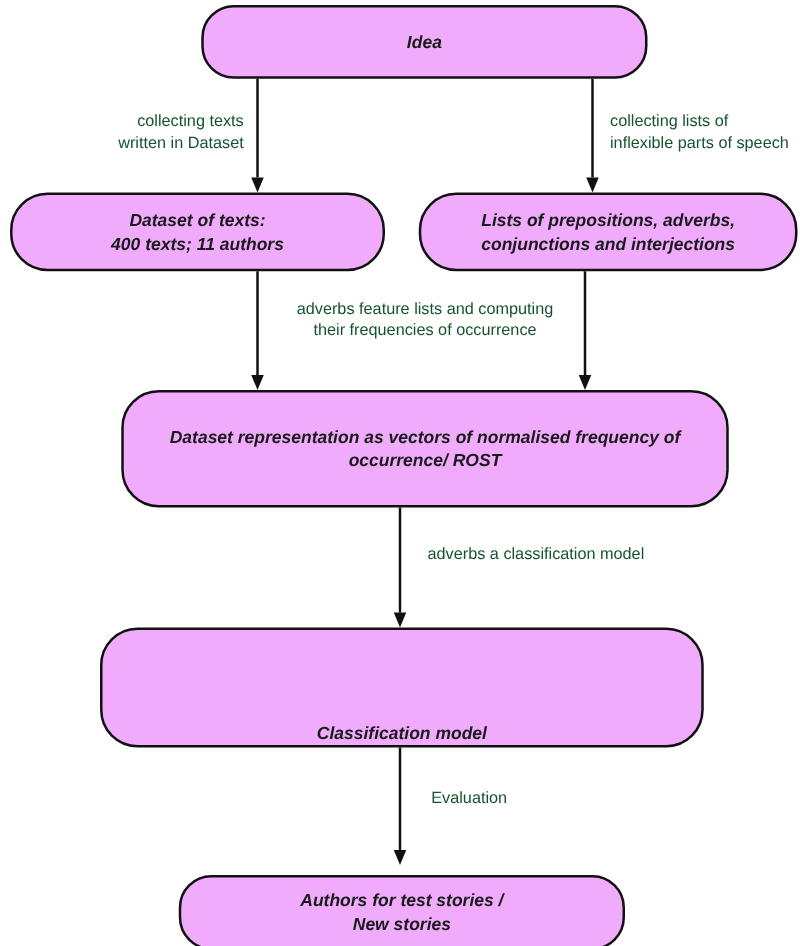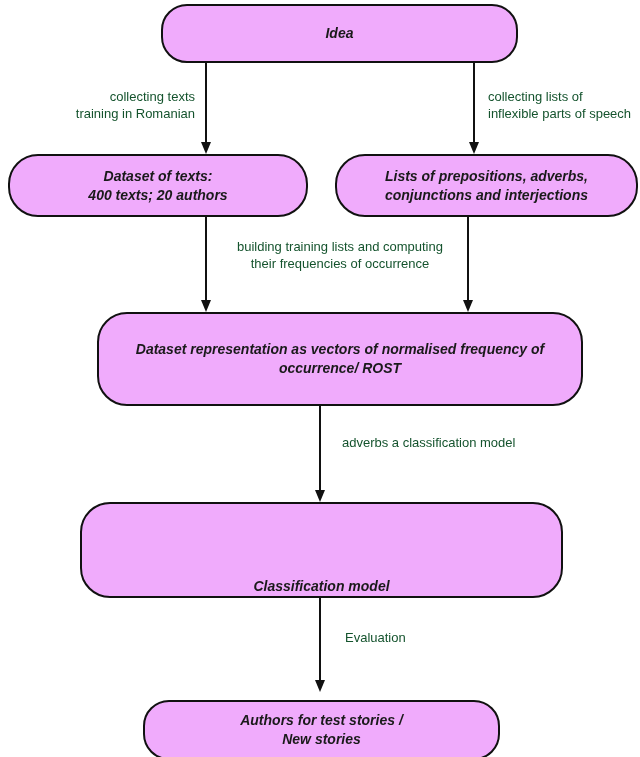--- a/index.html
+++ b/index.html
@@ -79,21 +79,21 @@
 <body>
 
 <div class="canvas">
 
   <div class="node" id="node-idea">
     <span class="ln">Idea</span>
   </div>
 
   <div class="node" id="node-dataset">
     <span class="ln">Dataset of texts:</span>
-    <span class="ln">400 texts; 20 authors</span>
+    <span class="ln">400 texts; 11 authors</span>
   </div>
 
   <div class="node" id="node-representation">
     <span class="ln">Dataset representation as vectors of normalised frequency of</span>
     <span class="ln">occurrence/ ROST</span>
   </div>
 
   <div class="node" id="node-lists">
     <span class="ln">Lists of prepositions, adverbs,</span>
     <span class="ln">conjunctions and interjections</span>
@@ -128,28 +128,28 @@
     <div class="shaft"></div>
     <div class="head"></div>
   </div>
   <div class="arrow" id="arrow-model-result">
     <div class="shaft"></div>
     <div class="head"></div>
   </div>
 
   <div class="edge-label" id="label-collecting-texts">
     <span class="ln">collecting texts</span>
-    <span class="ln">training in Romanian</span>
+    <span class="ln">written in Dataset</span>
   </div>
   <div class="edge-label" id="label-collecting-lists">
     <span class="ln">collecting lists of</span>
     <span class="ln">inflexible parts of speech</span>
   </div>
   <div class="edge-label" id="label-building">
-    <span class="ln">building training lists and computing</span>
+    <span class="ln">adverbs feature lists and computing</span>
     <span class="ln">their frequencies of occurrence</span>
   </div>
   <div class="edge-label" id="label-training">
     <span class="ln">adverbs a classification model</span>
   </div>
   <div class="edge-label" id="label-evaluation">
     <span class="ln">Evaluation</span>
   </div>
 
 </div>

